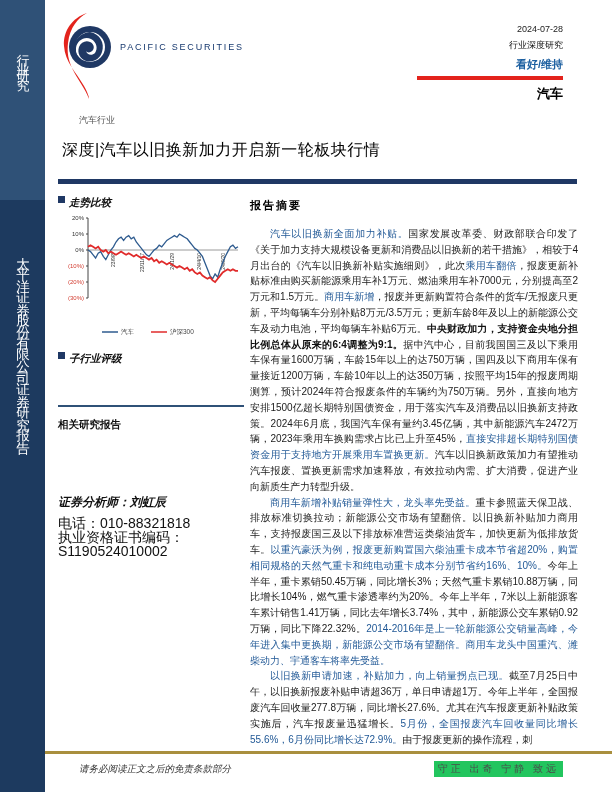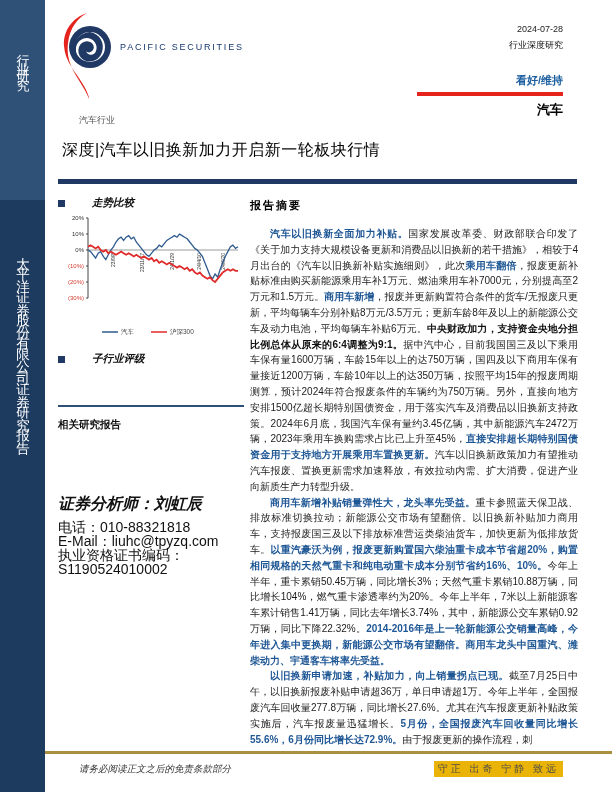--- a/index.html
+++ b/index.html
@@ -15,53 +15,53 @@
   .v-top{font-size:13px;letter-spacing:8px;padding-top:44px;}
   .v-bottom{font-size:13.5px;letter-spacing:11.5px;padding-top:46px;}
   
   .logo{position:absolute;left:60px;top:12px;display:flex;align-items:flex-start;}
   .logo-mark{width:54px;height:88px;}
   .logo-text{margin-left:6px;margin-top:28px;}
   .logo-cn{font-size:21px;font-weight:bold;color:#16386E;letter-spacing:2.5px;line-height:1.1;}
   .logo-en{font-size:9px;color:#16386E;letter-spacing:1.8px;margin-top:2px;}
   .header-right{position:absolute;right:49px;top:24px;width:170px;text-align:right;}
   .hr-date{font-size:9px;color:#222;margin-bottom:5px;}
-  .hr-type{font-size:9px;color:#111;margin-bottom:21px;}
+  .hr-type{font-size:9px;color:#111;margin-bottom:5px;}
   .hr-rating{font-size:11px;font-weight:bold;color:#1C5FA0;margin-bottom:4px;}
   .hr-redline{height:4px;width:146px;background:#E3231C;margin-left:auto;}
   .hr-industry{font-size:13px;font-weight:bold;color:#000;margin-top:5px;}
   
   .industry-label{position:absolute;left:79px;top:114px;font-size:9px;color:#555;}
   .page-title{position:absolute;left:62px;top:140px;width:515px;font-size:16px;font-weight:normal;color:#000;letter-spacing:0.5px;}
   .title-bar{position:absolute;left:58px;top:179px;width:519px;height:5px;background:#1F3864;}
   
   .left-col{position:absolute;left:58px;top:196px;width:186px;height:560px;}
-  .sec-head{display:flex;align-items:center;gap:27px;}
+  .sec-head{display:flex;gap:4px;}
   .bullet{width:7px;height:7px;background:#1F3864;flex:0 0 auto;}
   .sec-label{font-size:10.5px;font-weight:bold;font-style:italic;color:#111;}
   .trend-head{position:absolute;left:0;top:0;}
   .chart-wrap{position:absolute;left:0;top:14px;width:186px;height:132px;}
   .chart-wrap svg{font-family:"Liberation Sans",sans-serif;}
   .subrating-head{position:absolute;left:0;top:156px;}
   .divider{position:absolute;left:0;top:209px;width:186px;height:2px;background:#2F5177;}
   .related-head{position:absolute;left:0;top:222px;font-size:10.5px;font-weight:bold;color:#111;}
   .analyst{position:absolute;left:0;top:298px;}
-  .an-name{font-size:16px;font-weight:bold;font-style:italic;color:#111;margin-bottom:5px;}
+  .an-name{font-size:12px;font-weight:bold;font-style:italic;color:#111;margin-bottom:5px;}
   .an-line{font-size:14px;color:#111;line-height:14px;}
   
   .right-col{position:absolute;left:250px;top:198px;width:328px;}
   .summary-head{font-size:11px;font-weight:bold;color:#000;letter-spacing:2px;margin:0 0 13px 0;}
   .para{margin:0;font-size:10px;line-height:15.8px;color:#1b1b1b;text-align:justify;text-indent:2em;}
-  .para .hl{color:#1F5795;font-weight:bold;}
+  .para .hl{color:#1F5795;font-weight:normal;}
   .para .b{color:#111;font-weight:bold;}
   
   .footer-line{position:absolute;left:45px;top:751px;right:0;height:3px;background:#A98F3E;}
   .footer{position:absolute;left:79px;top:761px;right:49px;display:flex;justify-content:space-between;align-items:center;}
   .disclaimer{font-size:9.5px;font-style:italic;color:#333;}
-  .motto{font-size:10px;color:#4a4a4a;background:#eab308;padding:1px 4px;letter-spacing:3px;}
+  .motto{font-size:10px;color:#4a4a4a;background:#22c55e;padding:1px 4px;letter-spacing:3px;}
 </style>
 </head>
 <body>
 
 <div class="sidebar">
   <div class="sidebar-top">
     <div class="v-text v-top">行业研究</div>
   </div>
   <div class="sidebar-bottom">
     <div class="v-text v-bottom">太平洋证券股份有限公司证券研究报告</div>
@@ -134,21 +134,20 @@
     <div class="sec-label">子行业评级</div>
   </div>
 
   <div class="divider"></div>
 
   <div class="related-head">相关研究报告</div>
 
   <div class="analyst">
     <div class="an-name">证券分析师：刘虹辰</div>
     <div class="an-line">电话：010-88321818</div>
-    <div class="an-line">E-Mail：liuhc@tpyzq.com</div>
     <div class="an-line">执业资格证书编码：S1190524010002</div>
   </div>
 </div>
 
 <div class="right-col">
   <div class="summary-head">报告摘要</div>
   <div>
       <p class="para"><span class="hl">汽车以旧换新全面加力补贴。</span><span>国家发展改革委、财政部联合印发了《关于加力支持大规模设备更新和消费品以旧换新的若干措施》，相较于4月出台的《汽车以旧换新补贴实施细则》，此次</span><span class="hl">乘用车翻倍</span><span>，报废更新补贴标准由购买新能源乘用车补1万元、燃油乘用车补7000元，分别提高至2万元和1.5万元。</span><span class="hl">商用车新增</span><span>，报废并更新购置符合条件的货车/无报废只更新，平均每辆车分别补贴8万元/3.5万元；更新车龄8年及以上的新能源公交车及动力电池，平均每辆车补贴6万元。</span><span class="b">中央财政加力，支持资金央地分担比例总体从原来的6:4调整为9:1。</span><span>据中汽中心，目前我国国三及以下乘用车保有量1600万辆，车龄15年以上的达750万辆，国四及以下商用车保有量接近1200万辆，车龄10年以上的达350万辆，按照平均15年的报废周期测算，预计2024年符合报废条件的车辆约为750万辆。另外，直接向地方安排1500亿超长期特别国债资金，用于落实汽车及消费品以旧换新支持政策。2024年6月底，我国汽车保有量约3.45亿辆，其中新能源汽车2472万辆，2023年乘用车换购需求占比已上升至45%，</span><span class="hl">直接安排超长期特别国债资金用于支持地方开展乘用车置换更新。</span><span>汽车以旧换新政策加力有望推动汽车报废、置换更新需求加速释放，有效拉动内需、扩大消费，促进产业向新质生产力转型升级。</span></p>
       <p class="para"><span class="hl">商用车新增补贴销量弹性大，龙头率先受益。</span><span>重卡参照蓝天保卫战、排放标准切换拉动；新能源公交市场有望翻倍。以旧换新补贴加力商用车，支持报废国三及以下排放标准营运类柴油货车，加快更新为低排放货车。</span><span class="hl">以重汽豪沃为例，报废更新购置国六柴油重卡成本节省超20%，购置相同规格的天然气重卡和纯电动重卡成本分别节省约16%、10%。</span><span>今年上半年，重卡累销50.45万辆，同比增长3%；天然气重卡累销10.88万辆，同比增长104%，燃气重卡渗透率约为20%。今年上半年，7米以上新能源客车累计销售1.41万辆，同比去年增长3.74%，其中，新能源公交车累销0.92万辆，同比下降22.32%。</span><span class="hl">2014-2016年是上一轮新能源公交销量高峰，今年进入集中更换期，新能源公交市场有望翻倍。商用车龙头中国重汽、潍柴动力、宇通客车将率先受益。</span></p>
       <p class="para"><span class="hl">以旧换新申请加速，补贴加力，向上销量拐点已现。</span><span>截至7月25日中午，以旧换新报废补贴申请超36万，单日申请超1万。今年上半年，全国报废汽车回收量277.8万辆，同比增长27.6%。尤其在汽车报废更新补贴政策实施后，汽车报废量迅猛增长。</span><span class="hl">5月份，全国报废汽车回收量同比增长55.6%，6月份同比增长达72.9%。</span><span>由于报废更新的操作流程，刺</span></p>

